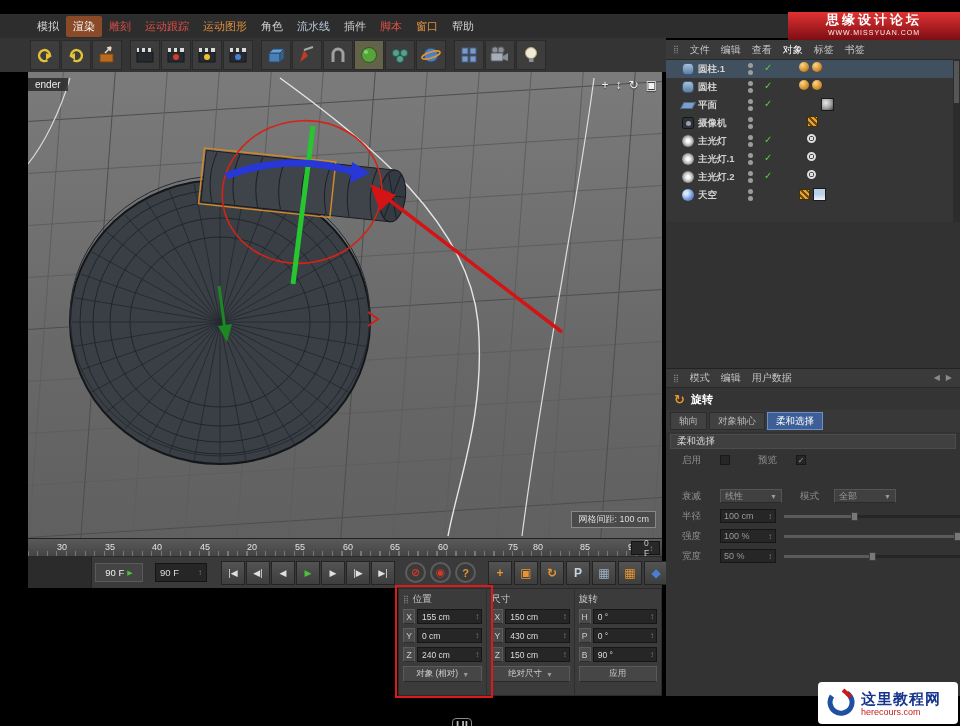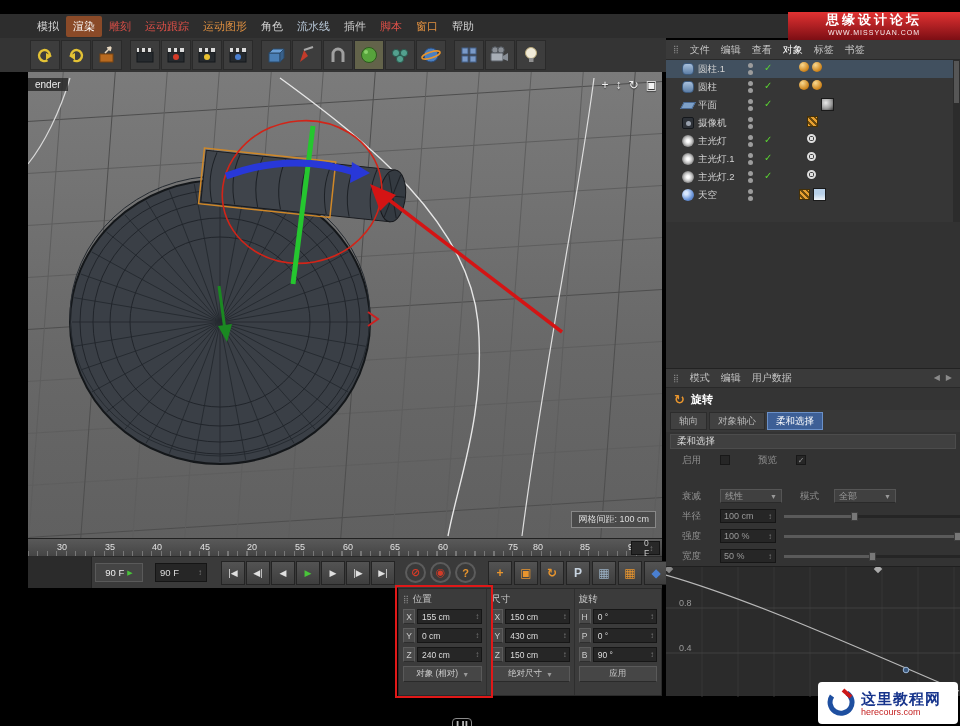--- a/index.html
+++ b/index.html
@@ -57,21 +57,21 @@
 .cval{flex:1;height:15px;background:#262626;border:1px solid #161616;color:#ddd;font-size:8.5px;display:flex;align-items:center;justify-content:space-between;padding:0 2px 0 4px;}
 .cfoot{margin-top:1px;height:16px;background:#464646;border:1px solid #5a5a5a;border-bottom-color:#2a2a2a;color:#ccc;font-size:8.5px;display:flex;align-items:center;justify-content:center;gap:4px;}
 .dd{font-size:7px;color:#999;}
 #anno-box{position:absolute;left:395px;top:585px;width:98px;height:113px;border:2px solid #e01818;z-index:50;pointer-events:none;}
 
 
 #rightpanel{position:absolute;left:666px;top:40px;width:294px;height:656px;background:#333;}
 #om-menu{position:absolute;left:0;top:0;width:294px;height:20px;background:#3a3a3a;border-bottom:1px solid #292929;display:flex;gap:11px;align-items:center;padding-left:7px;font-size:10px;color:#c4c4c4;}
 #om-menu .on{color:#fff;}
 #om-list{position:absolute;left:0;top:20px;width:294px;height:162px;background:#363636;}
-.orow{position:relative;height:18px;font-size:9.5px;color:#d2d2d2;}
+.orow{position:relative;height:18px;font-size:9.5px;color:#d2d2d2;font-weight:bold;}
 .orow.sel{background:#41505f;}
 .nm{position:absolute;left:32px;top:3px;}
 .orow.child .nm{left:45px;}
 .oi{position:absolute;left:16px;top:3px;width:12px;height:12px;}
 .orow.child .oi{left:30px;}
 .treeline{position:absolute;left:21px;top:-2px;width:7px;height:11px;border-left:1px solid #8a8a8a;border-bottom:1px solid #8a8a8a;}
 .oi.cyl{background:linear-gradient(180deg,#a8c0dc,#5c7ea6);border:1px solid #3c5a7e;border-radius:4px/5px;}
 .oi.plane{top:6px;height:7px;background:#7da0c8;border:1px solid #4a6a94;transform:skewX(-28deg);}
 .oi.cam{background:#2e3238;border:1px solid #14171b;border-radius:2px;}
 .oi.cam::after{content:"";position:absolute;left:3px;top:3px;width:5px;height:5px;border-radius:50%;background:#9aa2ae;}
@@ -715,40 +715,20 @@
       <span class="aval">
           <span>50 %</span>
           <span class="step">↕</span>
         </span>
       <span class="slider">
           <span class="fill" style="width:50%"></span>
           <span class="knob" style="left:48%"></span>
         </span>
     </div>
 
-    <div id="curvepanel">
-      <svg width="294" height="130">
-        <line x1="36" y1="0" x2="36" y2="130" stroke="#373737"></line>
-          <line x1="72" y1="0" x2="72" y2="130" stroke="#373737"></line>
-          <line x1="108" y1="0" x2="108" y2="130" stroke="#373737"></line>
-          <line x1="144" y1="0" x2="144" y2="130" stroke="#373737"></line>
-          <line x1="180" y1="0" x2="180" y2="130" stroke="#373737"></line>
-          <line x1="216" y1="0" x2="216" y2="130" stroke="#373737"></line>
-          <line x1="252" y1="0" x2="252" y2="130" stroke="#373737"></line>
-          <line x1="288" y1="0" x2="288" y2="130" stroke="#373737"></line>
-        <line x1="0" y1="41" x2="294" y2="41" stroke="#404040"></line>
-        <line x1="0" y1="86" x2="294" y2="86" stroke="#404040"></line>
-        <path d="M 0 8 C 70 28 150 62 293 124" fill="none" stroke="#b8b8b8" stroke-width="1.3"></path>
-        <circle cx="240" cy="103" r="2.8" fill="#3c5a80" stroke="#9cb8d8"></circle>
-        <rect x="209" y="-1" width="6" height="6" transform="rotate(45 212 2)" fill="#aaa"></rect>
-        <rect x="0" y="-1" width="6" height="6" transform="rotate(45 3 2)" fill="#888"></rect>
-      </svg>
-      <span class="cl" style="left:13px;top:31px">0.8</span>
-      <span class="cl" style="left:13px;top:76px">0.4</span>
-    </div>
   </div>
 
   <div id="footer-logo">
     <span class="uibox">UI</span>
     <span class="uirest">·cn</span>
   </div>
   <div id="watermark">
     <svg width="30" height="32">
       <path d="M7 9 a 11 11 0 1 0 15 -3" stroke="#1e4fa0" stroke-width="5" fill="none"></path>
       <path d="M18 3 l8 7" stroke="#cc1818" stroke-width="4"></path>

